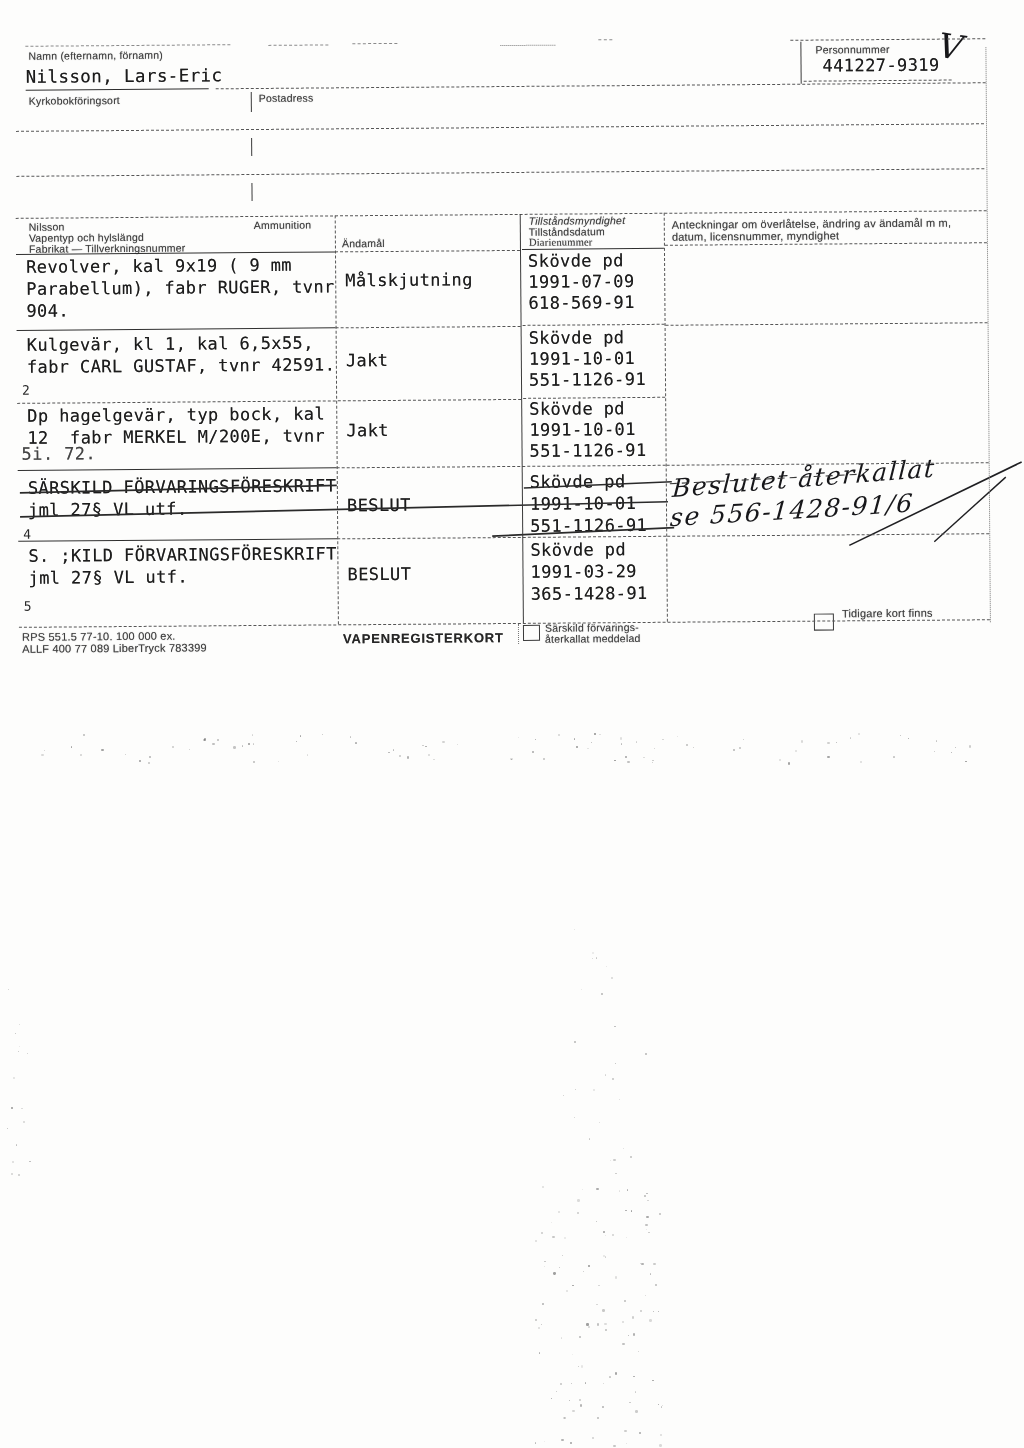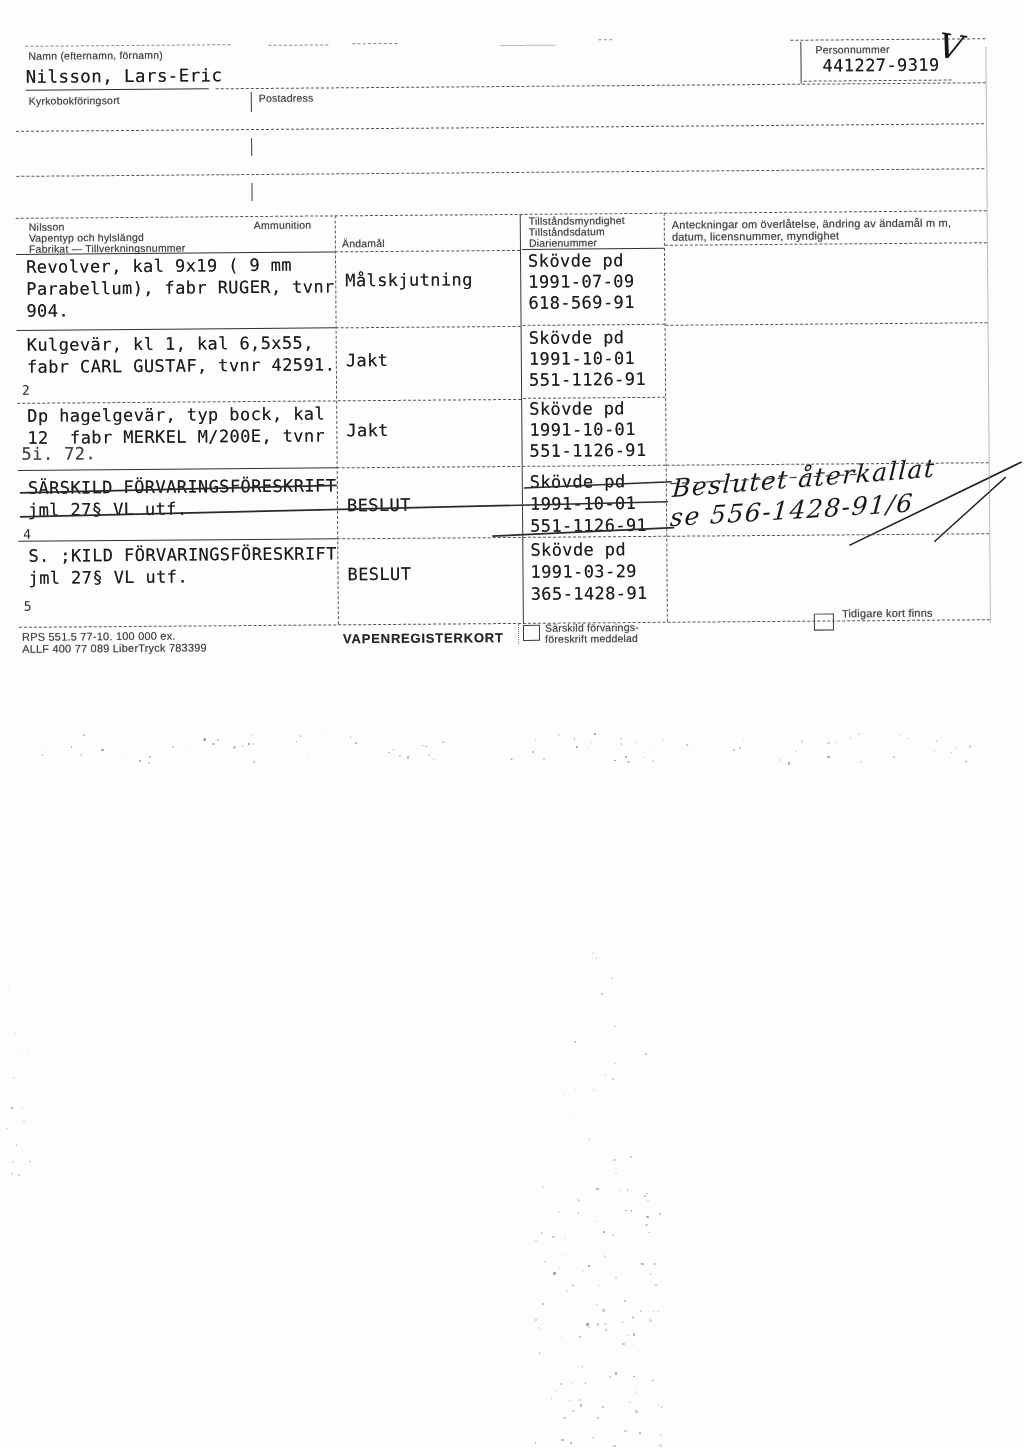--- a/index.html
+++ b/index.html
@@ -36,23 +36,23 @@
     <div class="abs hand" style="left:938px;top:34px;font-size:34px;transform:rotate(9deg);">V</div>
 
     <div class="abs lbl" style="left:28px;top:95px;">Kyrkobokföringsort</div>
     <div class="abs lbl" style="left:258px;top:94px;">Postadress</div>
 
     <div class="abs lbl" style="left:27px;top:221px;">Nilsson</div>
     <div class="abs lbl" style="left:27px;top:232px;">Vapentyp och hylslängd</div>
     <div class="abs lbl" style="left:27px;top:243px;">Fabrikat — Tillverkningsnummer</div>
     <div class="abs lbl" style="left:252px;top:221px;">Ammunition</div>
     <div class="abs lbl" style="left:340px;top:240px;">Ändamål</div>
-    <div class="abs lbl" style="left:527px;top:219px;">Tillståndsmyndighet</div>
+    <div class="abs lbl" style="left:527px;top:219px;font-style:italic;">Tillståndsmyndighet</div>
     <div class="abs lbl" style="left:527px;top:230px;">Tillståndsdatum</div>
-    <div class="abs lbl" style="left:527px;top:241px;">Diarienummer</div>
+    <div class="abs lbl" style="left:527px;top:241px;font-family:Liberation Serif, serif;">Diarienummer</div>
     <div class="abs lbl" style="left:670px;top:224px;font-size:11px;">Anteckningar om överlåtelse, ändring av ändamål m m,</div>
     <div class="abs lbl" style="left:670px;top:236px;font-size:11px;">datum, licensnummer, myndighet</div>
 
     <div class="abs mono" style="left:24px;top:256px;"><div>Revolver, kal 9x19 ( 9 mm</div><div>Parabellum), fabr RUGER, tvnr</div><div>904.</div></div>
     <div class="abs mono" style="left:343px;top:272px;">Målskjutning</div>
     <div class="abs mono" style="left:526px;top:255px;line-height:21px;"><div>Skövde pd</div><div>1991-07-09</div><div>618-569-91</div></div>
 
     <div class="abs mono" style="left:24px;top:334px;"><div>Kulgevär, kl 1, kal 6,5x55,</div><div>fabr CARL GUSTAF, tvnr 42591.</div></div>
     <div class="abs mono-sm" style="left:19px;top:383px;">2</div>
     <div class="abs mono" style="left:343px;top:352px;">Jakt</div>
@@ -73,21 +73,21 @@
     <div class="abs mono" style="left:24px;top:545px;"><div>S. ;KILD FÖRVARINGSFÖRESKRIFT</div><div>jml 27§ VL utf.</div></div>
     <div class="abs mono-sm" style="left:19px;top:599px;">5</div>
     <div class="abs mono" style="left:343px;top:566px;">BESLUT</div>
     <div class="abs mono" style="left:526px;top:543px;line-height:22px;"><div>Skövde pd</div><div>1991-03-29</div><div>365-1428-91</div></div>
 
     <div class="abs lbl" style="left:17px;top:631px;font-size:11px;">RPS 551.5  77-10. 100 000 ex.</div>
     <div class="abs lbl" style="left:17px;top:643px;font-size:11px;">ALLF 400 77 089   LiberTryck 783399</div>
     <div class="abs" style="left:338px;top:634px;font-size:13px;font-weight:bold;letter-spacing:.8px;color:#262626;text-shadow:0 0 .5px rgba(0,0,0,.5);">VAPENREGISTERKORT</div>
     <div class="cbx" style="left:518px;top:629px;width:15px;height:14px;"></div>
     <div class="abs lbl" style="left:540px;top:626px;">Särskild förvarings-</div>
-    <div class="abs lbl" style="left:540px;top:637px;">föreskrift meddelad</div>
+    <div class="abs lbl" style="left:540px;top:637px;">återkallat meddelad</div>
     <div class="cbx" style="left:809px;top:620px;width:18px;height:15px;"></div>
     <div class="abs lbl" style="left:837px;top:614px;font-size:11px;">Tidigare kort finns</div>
 
     <svg class="strikes" width="1024" height="1448">
       <line x1="16" y1="493" x2="333" y2="488" stroke="#2a2a2a" stroke-width="1.7"></line>
       <line x1="16" y1="517" x2="664" y2="507" stroke="#2a2a2a" stroke-width="1.7"></line>
       <line x1="520" y1="492" x2="668" y2="487" stroke="#2a2a2a" stroke-width="1.5"></line>
       <line x1="488" y1="540" x2="670" y2="533" stroke="#2a2a2a" stroke-width="1.7"></line>
       <line x1="666" y1="489" x2="856" y2="481" stroke="#3a3a3a" stroke-width="1.1" stroke-dasharray="7 5"></line>
       <line x1="845" y1="552" x2="1018" y2="470" stroke="#1f1f22" stroke-width="1.6"></line>

